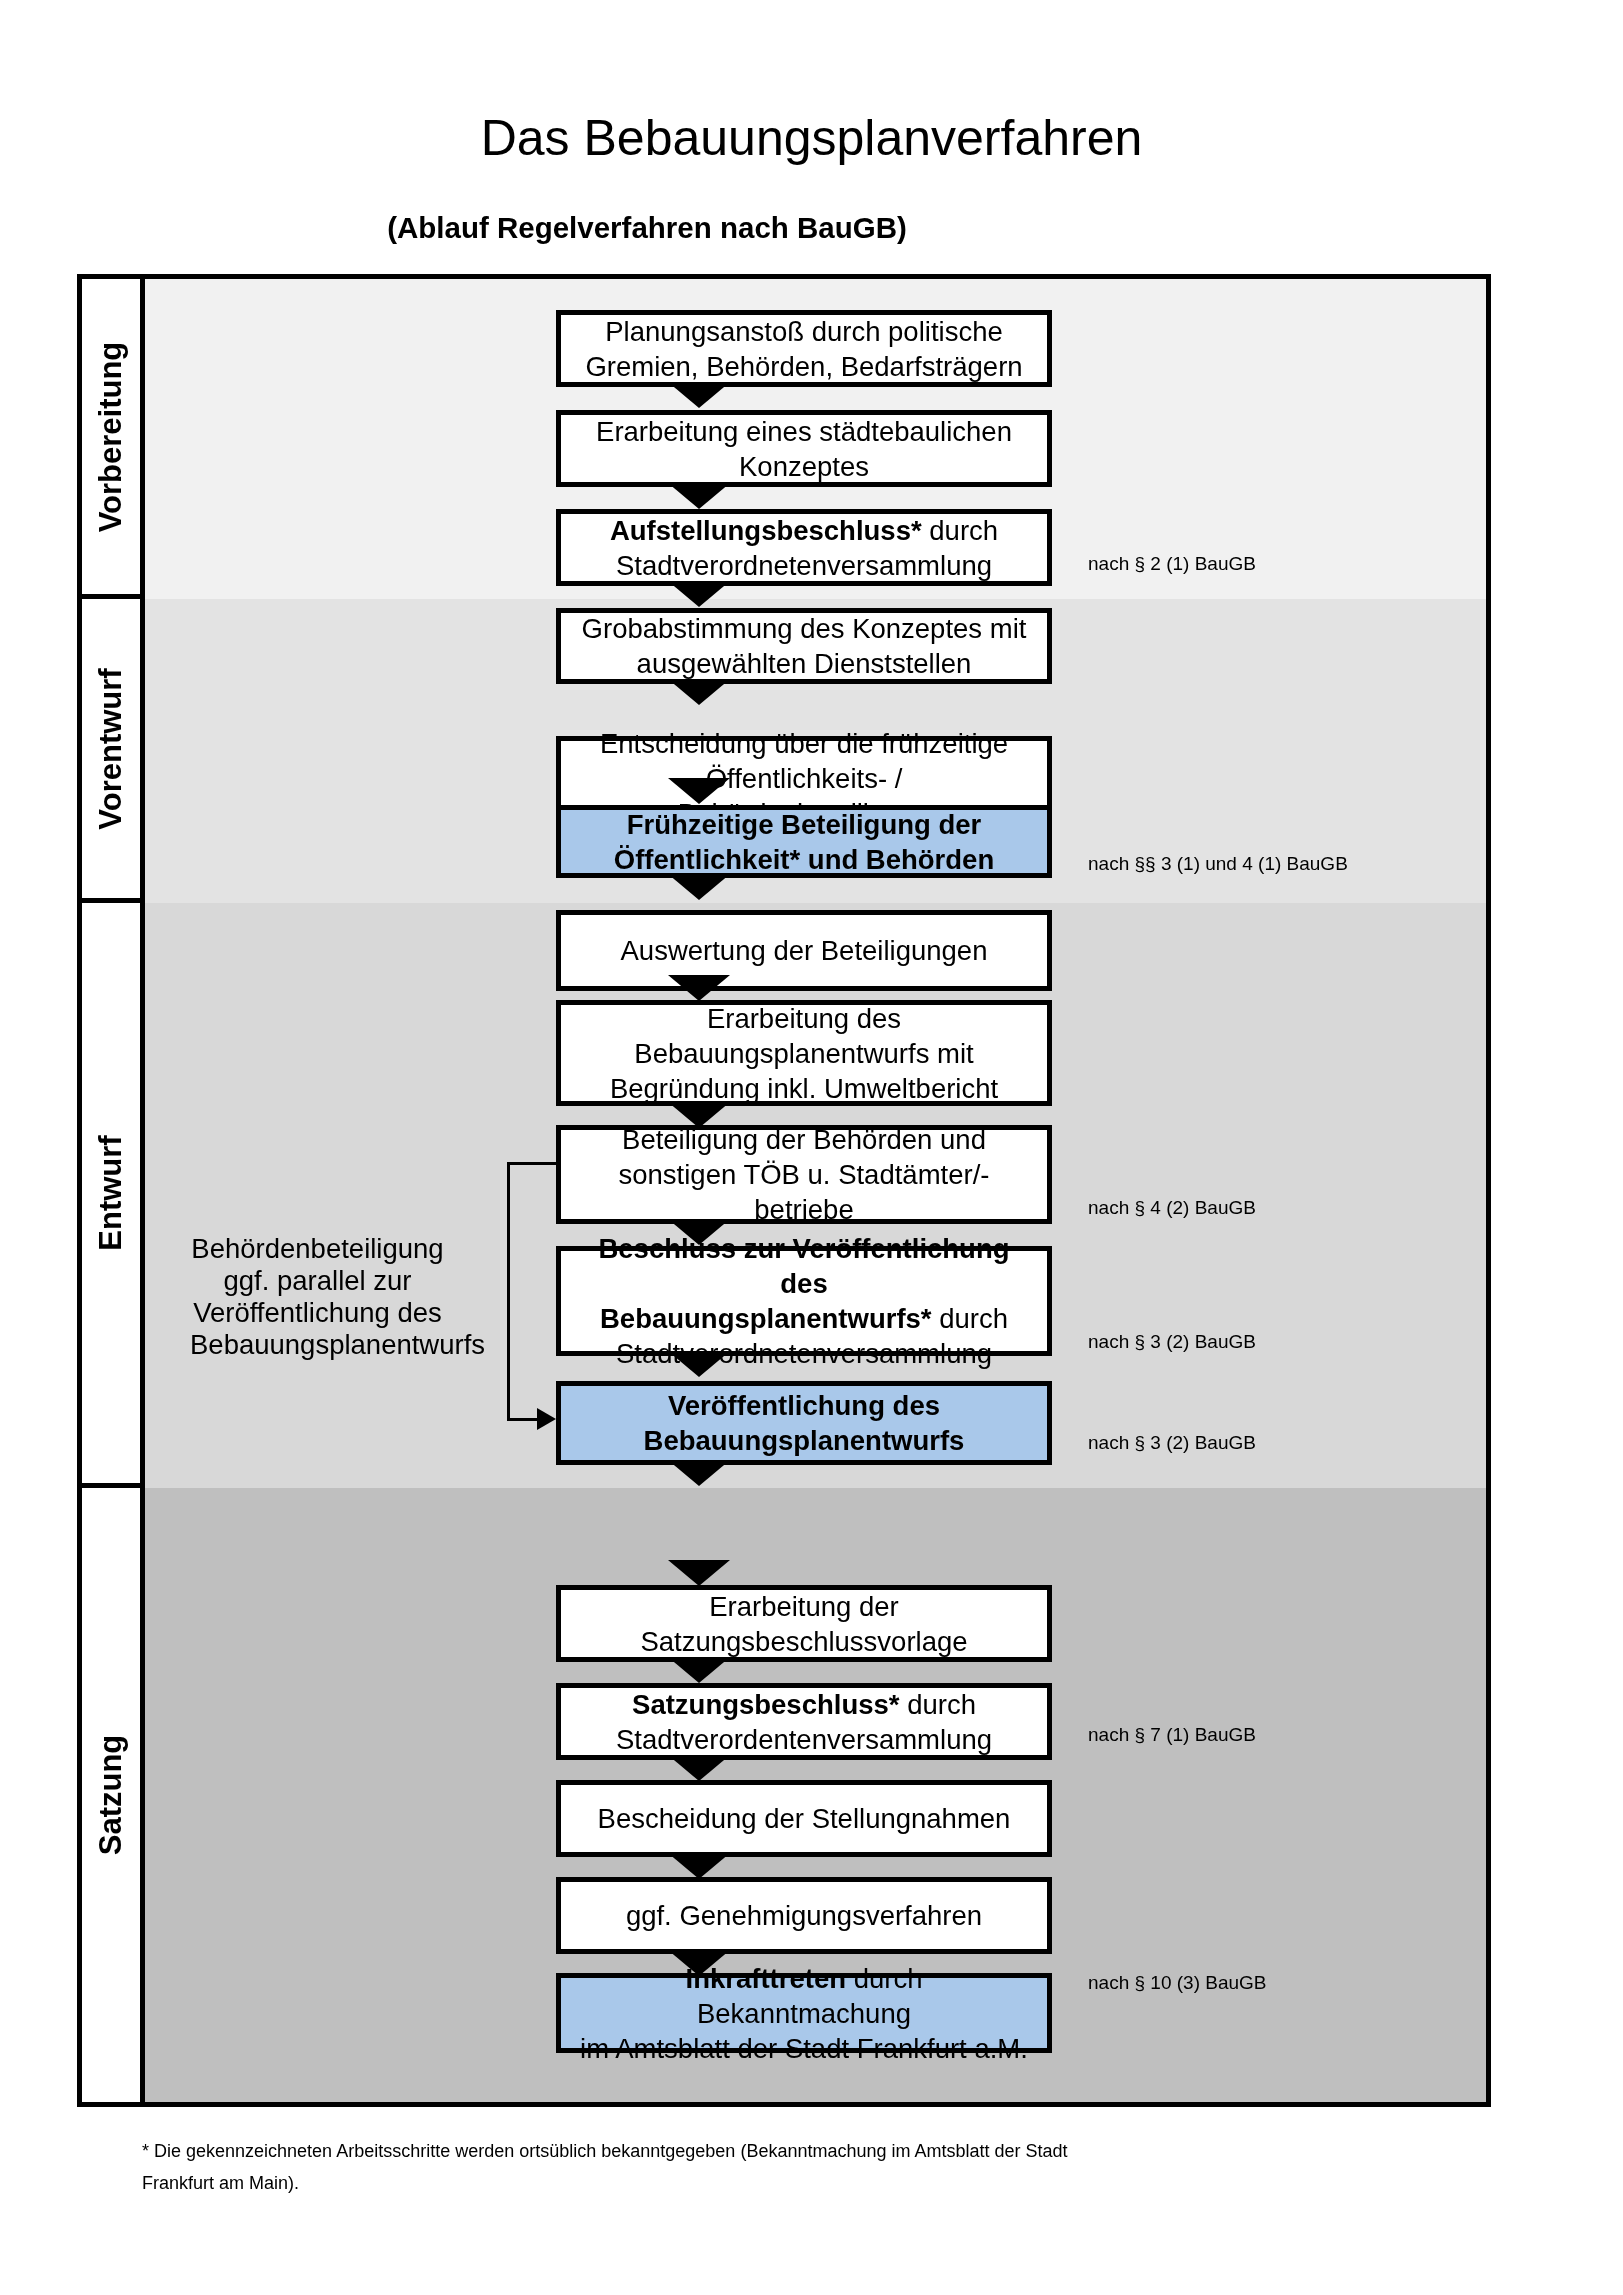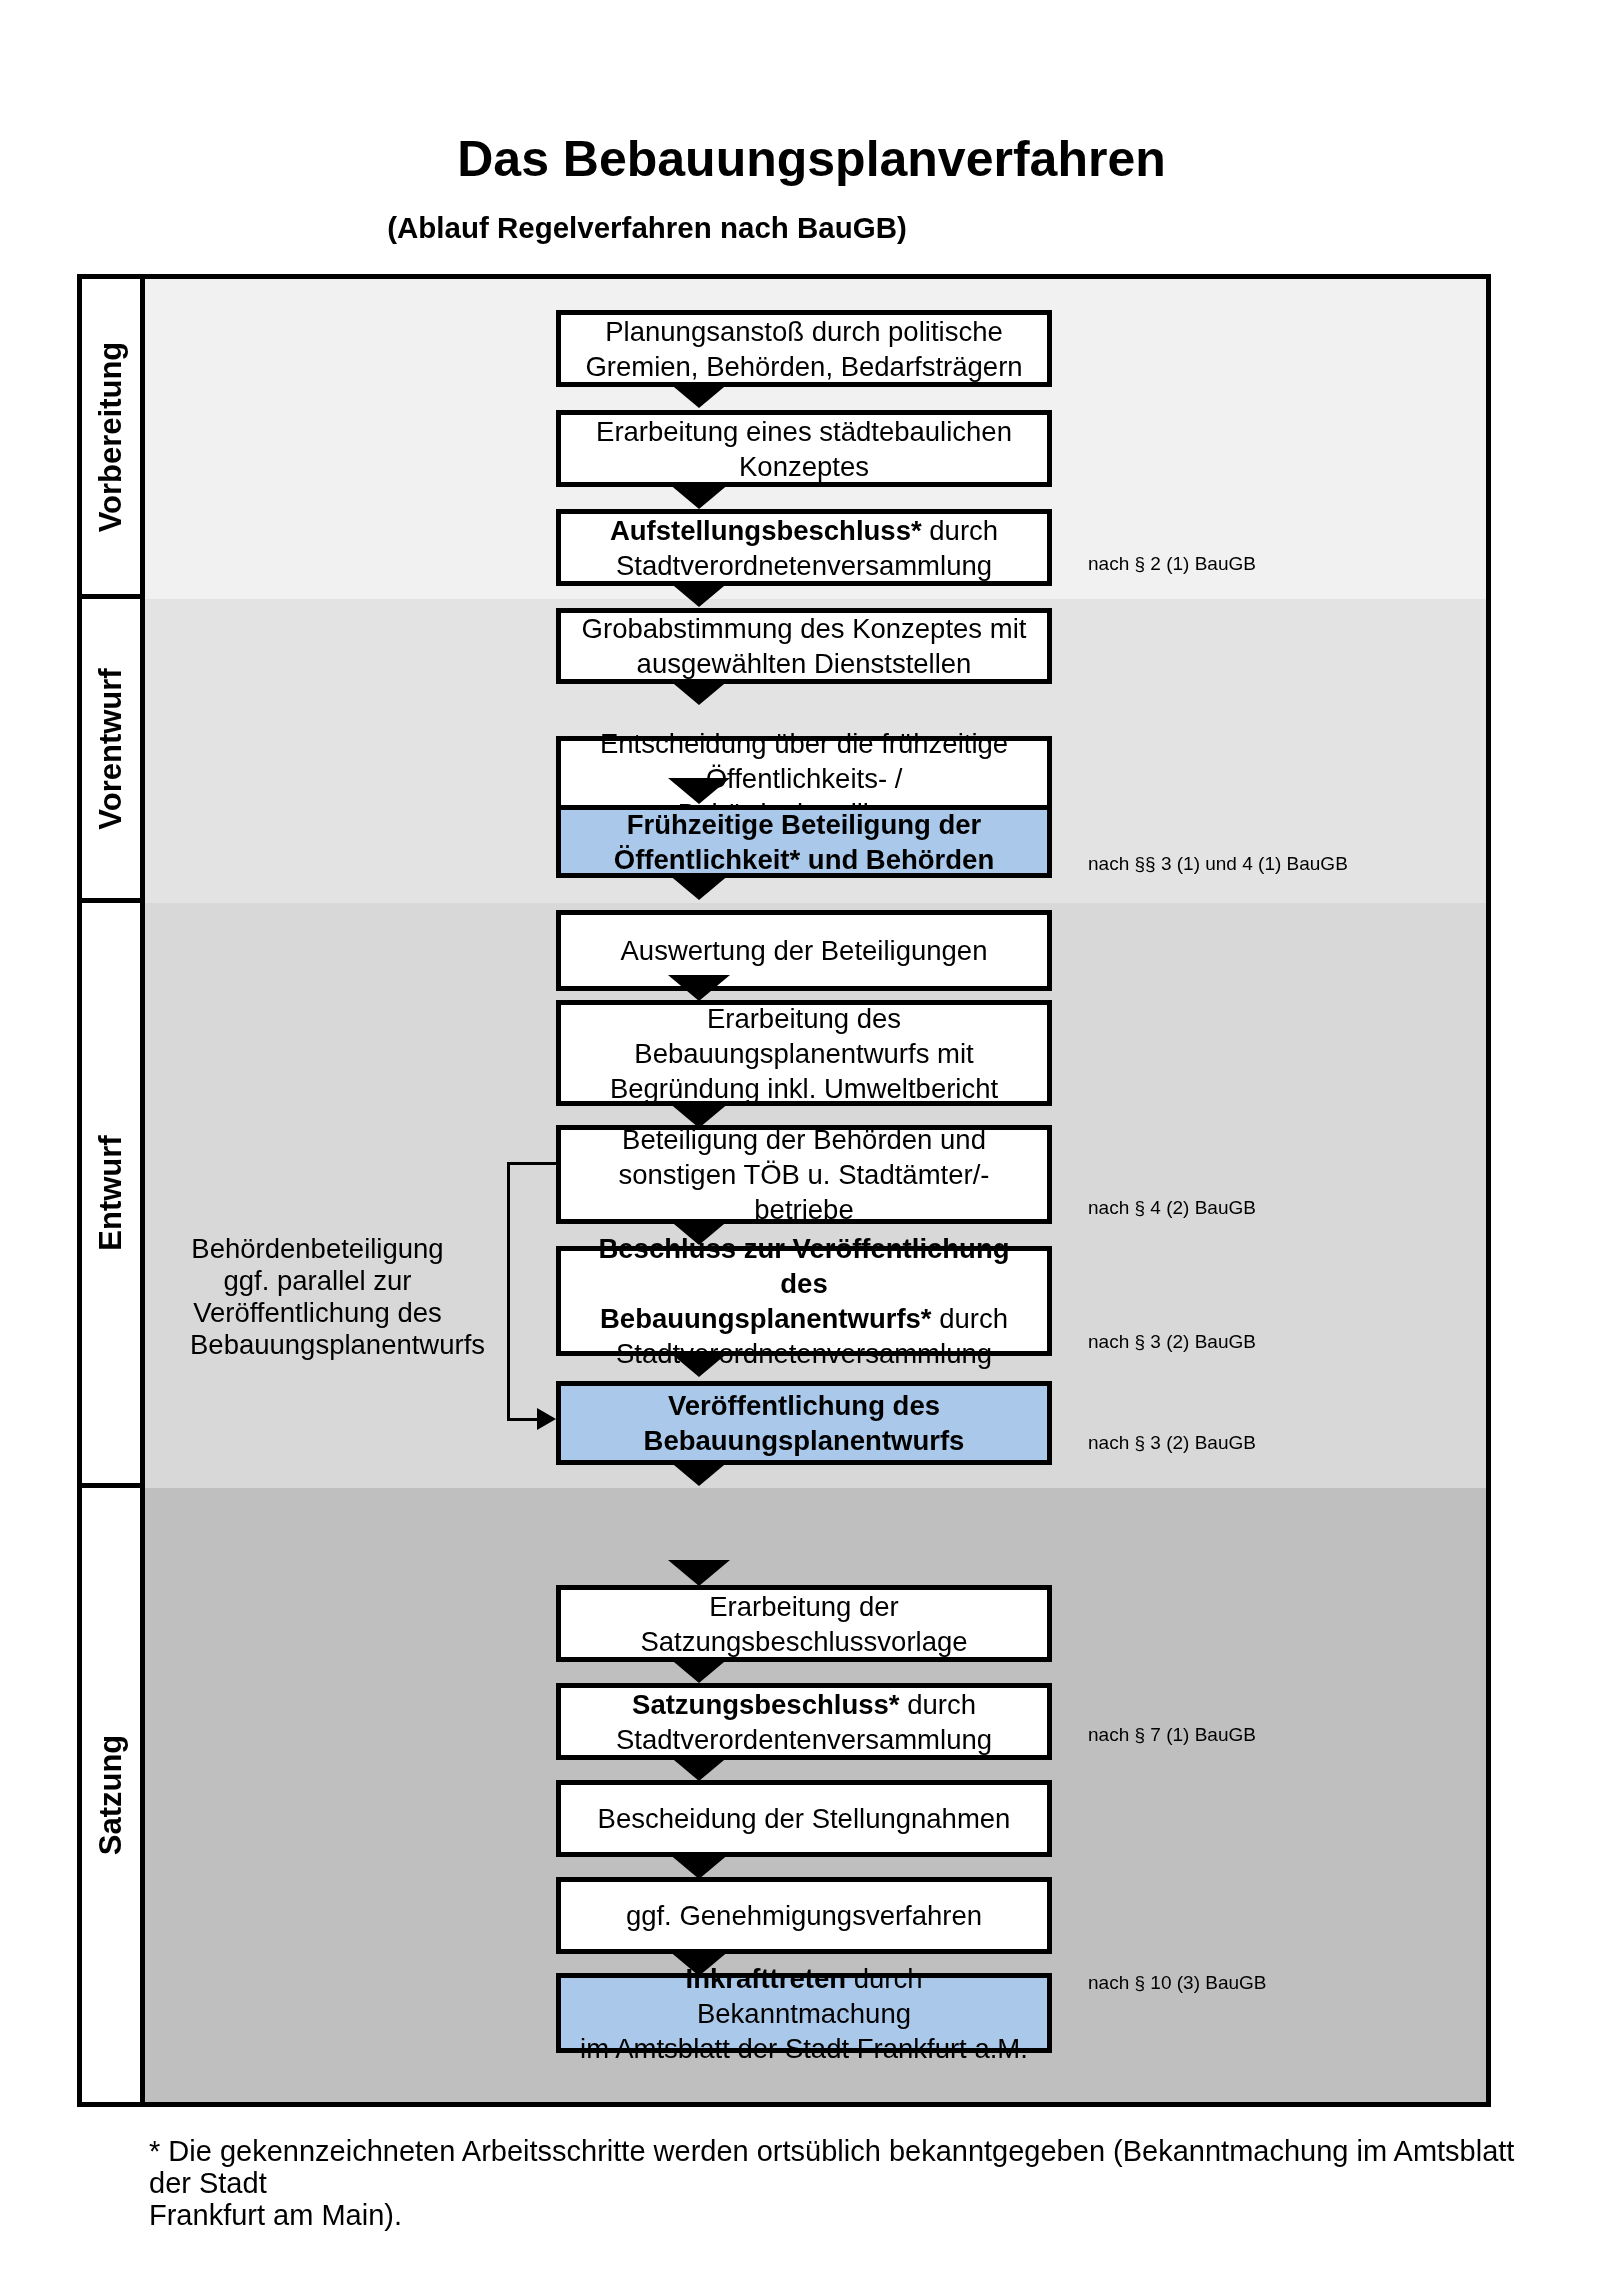--- a/index.html
+++ b/index.html
@@ -8,22 +8,22 @@
     --band_vorentwurf:#e3e3e3;
     --band_entwurf:#d8d8d8;
     --band_satzung:#bfbfbf;
     --line:#000000;
   }
   *{margin:0;padding:0;box-sizing:border-box}
   html,body{background:#ffffff}
   body{font-family:"Liberation Sans", sans-serif;color:#000}
   .page{position:relative;width:1623px;height:2295px;background:#fff;overflow:hidden}
 
-  .title{position:absolute;top:130px;left:0;width:1623px;text-align:center;
-         font-size:50px;font-weight:bold;letter-spacing:0}
+  .title{position:absolute;top:109px;left:0;width:1623px;text-align:center;
+         font-size:50px;font-weight:normal;letter-spacing:0}
   .subtitle{position:absolute;top:211px;left:0;width:1294px;text-align:center;
          font-size:29.5px;font-weight:bold}
 
   .frame{position:absolute;left:77px;top:274px;width:1414px;height:1833px;
          border:5.2px solid var(--line);background:#fff;display:flex}
   .label-col{position:absolute;left:0;top:0;bottom:0;width:63px;background:#fff;
          border-right:5.2px solid var(--line);display:flex;flex-direction:column}
   .label-cell{display:flex;align-items:center;justify-content:center;
          border-bottom:5.2px solid var(--line);background:#fff}
   .label-cell:last-child{border-bottom:none;flex:1}
@@ -45,21 +45,21 @@
   .note{position:absolute;left:1088px;font-size:19px;line-height:34px;z-index:3;white-space:nowrap}
 
   .left-note{position:absolute;left:190px;top:1233px;width:255px;text-align:center;
          font-size:27.5px;line-height:32px;white-space:pre-line;z-index:3}
 
   .conn{position:absolute;background:var(--line);z-index:2}
   .conn-arrowhead{position:absolute;left:537px;top:1408px;width:0;height:0;z-index:2;
          border-top:11px solid transparent;border-bottom:11px solid transparent;
          border-left:19.6px solid var(--line)}
 
-  .footnote{position:absolute;left:149px;top:2135px;width:1394px;font-size:29px;
+  .footnote{position:absolute;left:142px;top:2135px;width:1394px;font-size:18px;
          line-height:32px;white-space:pre-line}
 </style>
 </head>
 <body>
 
 <div class="page">
 
   <h1 class="title">Das Bebauungsplanverfahren</h1>
   <h2 class="subtitle">(Ablauf Regelverfahren nach BauGB)</h2>
 

